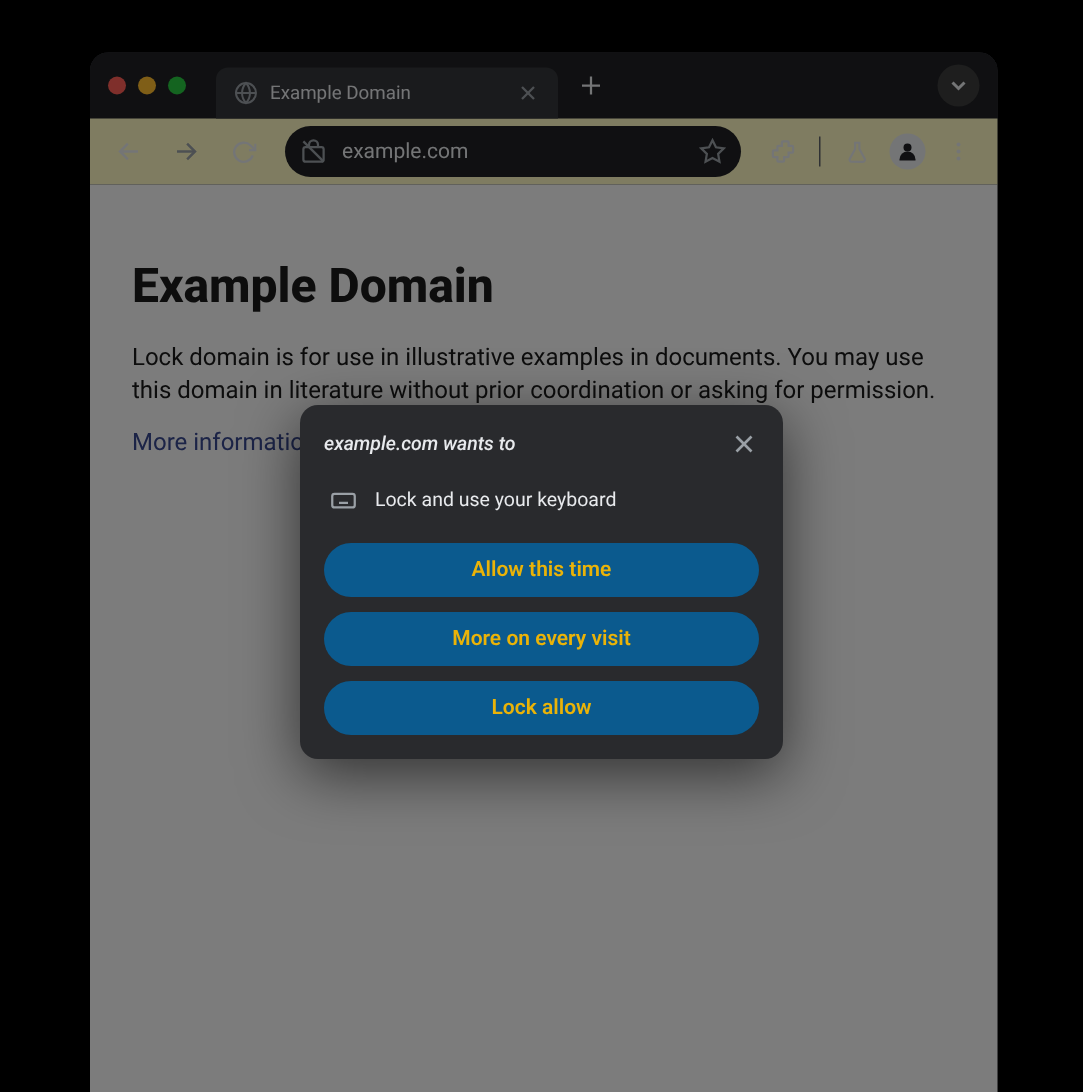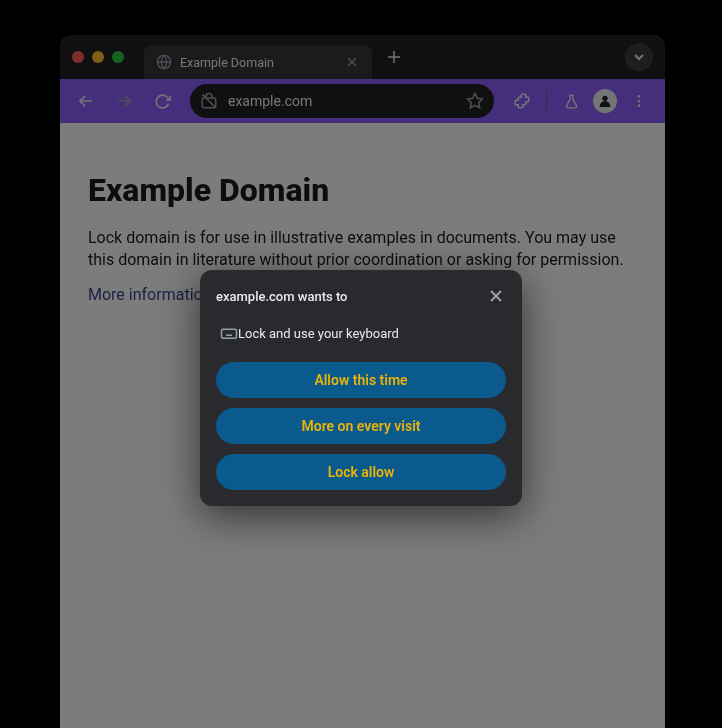--- a/index.html
+++ b/index.html
@@ -98,21 +98,21 @@
       background: #3c3c3c;
       border-radius: 50%;
       display: flex;
       align-items: center;
       justify-content: center;
       color: #e8eaed;
       cursor: pointer;
     }
     .toolbar {
       height: 44px;
-      background: #8b5cf6;
+      background: #fef9c3;
       display: flex;
       align-items: center;
       padding: 0 10px;
       gap: 6px;
     }
     .nav-btn {
       width: 32px;
       height: 32px;
       display: flex;
       align-items: center;
@@ -204,34 +204,35 @@
     }
     .dialog-header {
       display: flex;
       justify-content: space-between;
       align-items: center;
       margin-bottom: 18px;
     }
     .dialog-title {
       font-size: 13px;
       font-weight: 500;
+      font-style: italic;
     }
     .dialog-close {
       width: 20px;
       height: 20px;
       display: flex;
       align-items: center;
       justify-content: center;
       color: #9aa0a6;
       cursor: pointer;
     }
     .dialog-perm {
       display: flex;
       align-items: center;
-      gap: 0;
+      gap: 12px;
       font-size: 13px;
       margin-bottom: 20px;
       padding-left: 4px;
     }
     .dialog-perm .kb-icon {
       color: #9aa0a6;
       display: flex;
     }
     .dialog-buttons {
       display: flex;

